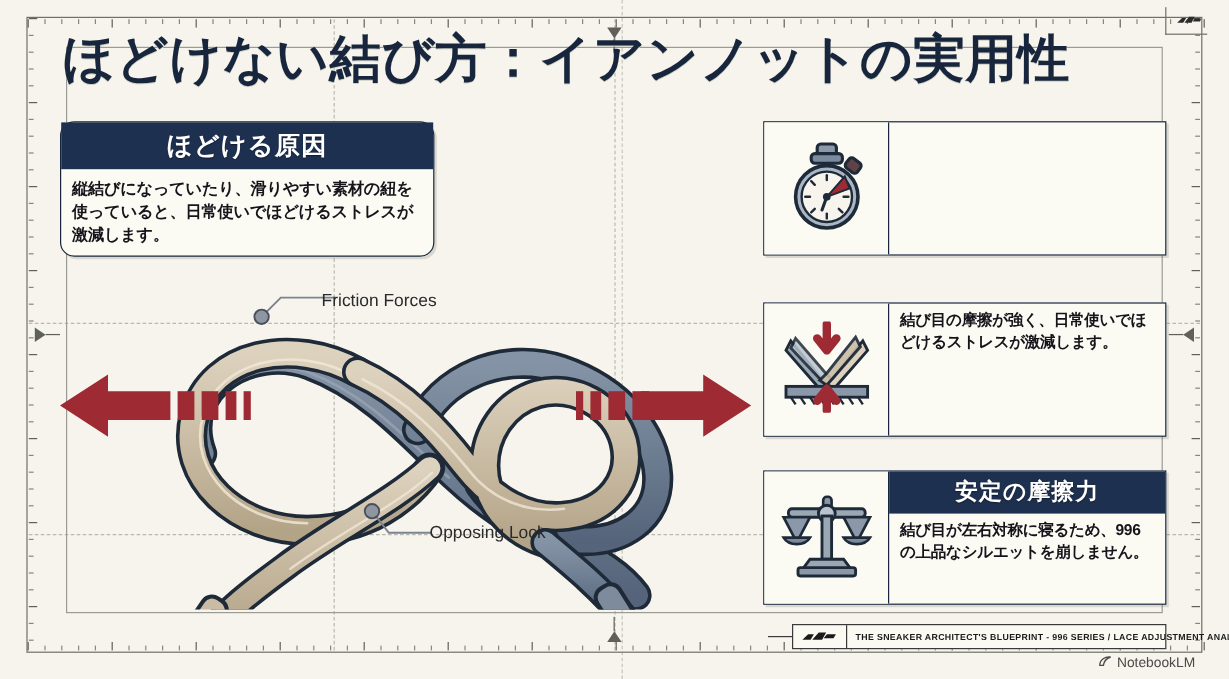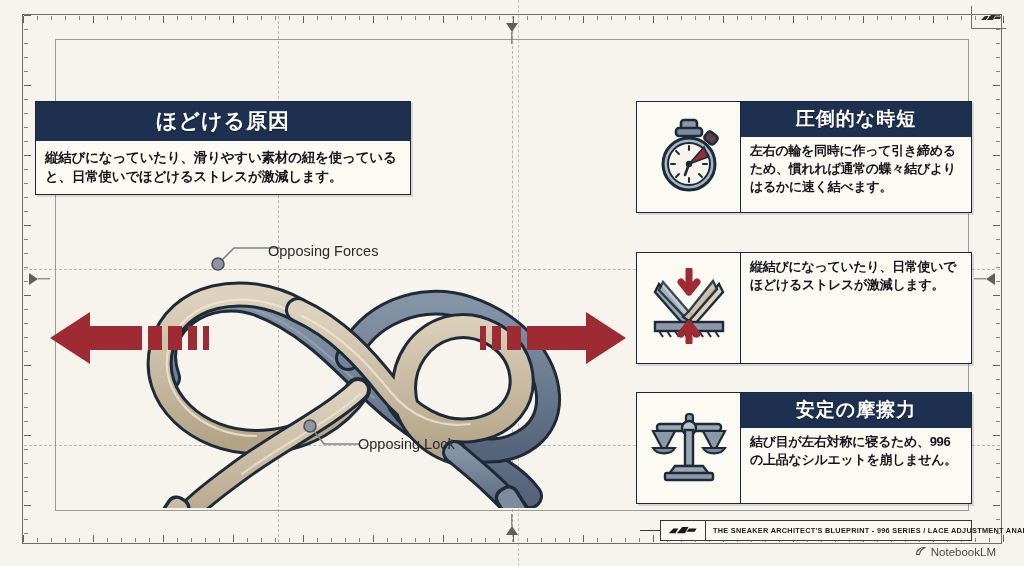--- a/index.html
+++ b/index.html
@@ -77,21 +77,21 @@
     padding:5px 0 6px 0;letter-spacing:1px;
     text-shadow:0 1px 1px rgba(0,0,0,.45);
   }
   .panel-body{
     padding:7px 9px 8px 9px;
     font-size:13.5px;font-weight:bold;color:#14141a;
     line-height:1.42;letter-spacing:-0.2px;
   }
 
   
-  #cause-panel{left:35px;top:101px;width:376px;}
+  #cause-panel{left:50px;top:101px;width:312px;border-radius:12px;}
   #cause-panel .panel-head{font-size:21px;}
 
   
   .bcard{
     position:absolute;left:636px;width:336px;height:112px;
     box-sizing:border-box;border:1.6px solid #17263d;background:#fbfaf3;
     display:flex;box-shadow:2px 2px 0 rgba(90,90,80,.18);
   }
   .bcard .icon-cell{
     width:103px;flex:0 0 103px;border-right:1.6px solid #17263d;
@@ -397,20 +397,21 @@
   <div id="nb-corner">
     <svg viewBox="0 0 44 22" width="22" height="12" aria-hidden="true">
       <g fill="#2b2b2b">
         <path d="M2 15 L12 15 L17 7 L10 7 Z"></path>
         <path d="M14 15 L26 15 L31 5 L22 5 Z"></path>
         <path d="M28 13 L40 13 L42 8 L31 8 Z"></path>
       </g>
     </svg>
   </div>
 
+  <div class="title">ほどけない結び方：イアンノットの実用性</div>
   <div class="title-rule"></div>
 
   <div class="panel" id="cause-panel">
     <div class="panel-head">ほどける原因</div>
     <div class="panel-body">縦結びになっていたり、滑りやすい素材の紐を使っていると、日常使いでほどけるストレスが激減します。</div>
   </div>
 
   <div id="knot-figure">
     <svg viewBox="0 0 580 280" width="580" height="280" aria-hidden="true">
       <defs>
@@ -496,21 +497,21 @@
 
       <g stroke="#7b8490" stroke-width="1.6" fill="none">
         <path d="M170,36 L186,20 L232,20"></path>
         <path d="M262,198 L276,216 L312,216"></path>
       </g>
       <circle cx="170" cy="36" r="6" fill="#8d96a1" stroke="#4a515b" stroke-width="1.6"></circle>
       <circle cx="262" cy="198" r="6" fill="#8d96a1" stroke="#4a515b" stroke-width="1.6"></circle>
     </svg>
   </div>
 
-  <div class="callout-label" id="label-opposing">Opposing Forces</div>
+  <div class="callout-label" id="label-opposing">Friction Forces</div>
   <div class="callout-label" id="label-friction">Opposing Lock</div>
 
   <div class="bcard" id="card-0">
     <div class="icon-cell">
       <span>
         <svg width="74" height="76" viewBox="0 0 74 76" aria-hidden="true">
           <rect x="29" y="3" width="16" height="11" rx="3" fill="#8b98a9" stroke="#1f2a38" stroke-width="2.6"></rect>
           <rect x="24" y="11" width="26" height="8" rx="3" fill="#7b8a9c" stroke="#1f2a38" stroke-width="2.6"></rect>
           <rect x="53" y="16" width="12" height="10" rx="3" transform="rotate(38 59 21)" fill="#5d4247" stroke="#1f2a38" stroke-width="2.6"></rect>
           <circle cx="37" cy="47" r="26" fill="#a9b6c6" stroke="#1f2a38" stroke-width="3"></circle>
@@ -522,24 +523,20 @@
             <line x1="37" y1="29" x2="37" y2="33"></line>
             <line x1="37" y1="61" x2="37" y2="65"></line>
             <line x1="19" y1="47" x2="23" y2="47"></line>
             <line x1="51" y1="47" x2="55" y2="47"></line>
             <line x1="24" y1="34" x2="27" y2="37"></line>
             <line x1="47" y1="57" x2="50" y2="60"></line>
             <line x1="24" y1="60" x2="27" y2="57"></line>
           </g>
         </svg>
       </span>
-    </div>
-    <div class="txt-cell">
-      <div class="bhead">圧倒的な時短</div>
-      <div class="bbody">左右の輪を同時に作って引き締めるため、慣れれば通常の蝶々結びよりはるかに速く結べます。</div>
     </div>
   </div>
 
   <div class="bcard" id="card-1">
     <div class="icon-cell">
       <span>
         <svg width="80" height="76" viewBox="0 0 80 76" aria-hidden="true">
           <path d="M10,16 L34,46 L40,52 L34,56 L6,24 Z" fill="#9aa8b4" stroke="#1f2a38" stroke-width="2.4"></path>
           <path d="M14,14 L40,44 L46,50 L40,54 L10,22 Z" fill="#b9c4ce" stroke="#1f2a38" stroke-width="2.4" opacity=".85"></path>
           <path d="M70,16 L46,46 L40,52 L46,56 L74,24 Z" fill="#ddd2be" stroke="#1f2a38" stroke-width="2.4"></path>
@@ -554,21 +551,21 @@
               <line x1="50" y1="63" x2="54" y2="69"></line>
             <line x1="58" y1="63" x2="62" y2="69"></line>
               <line x1="66" y1="63" x2="70" y2="69"></line>
           </g>
           <path d="M40,2 L40,24 M40,24 L32,14 M40,24 L48,14" stroke="#9e2b33" stroke-width="7" fill="none" stroke-linecap="round"></path>
           <path d="M40,74 L40,56 M40,56 L32,66 M40,56 L48,66" stroke="#9e2b33" stroke-width="7" fill="none" stroke-linecap="round"></path>
         </svg>
       </span>
     </div>
     <div class="txt-cell">
-      <div class="bbody">縦結びになっていたり、日常使いでほどけるストレスが激減します。</div>
+      <div class="bbody">結び目の摩擦が強く、日常使いでほどけるストレスが激減します。</div>
     </div>
   </div>
 
   <div class="bcard" id="card-2">
     <div class="icon-cell">
       <span>
         <svg width="80" height="76" viewBox="0 0 80 76" aria-hidden="true">
           <rect x="37" y="6" width="7" height="10" rx="3" fill="#8b98a9" stroke="#1f2a38" stroke-width="2.2"></rect>
           <rect x="8" y="16" width="64" height="7" rx="3" fill="#9aa8b4" stroke="#1f2a38" stroke-width="2.4"></rect>
           <circle cx="40" cy="20" r="7" fill="#b9c4ce" stroke="#1f2a38" stroke-width="2.4"></circle>

